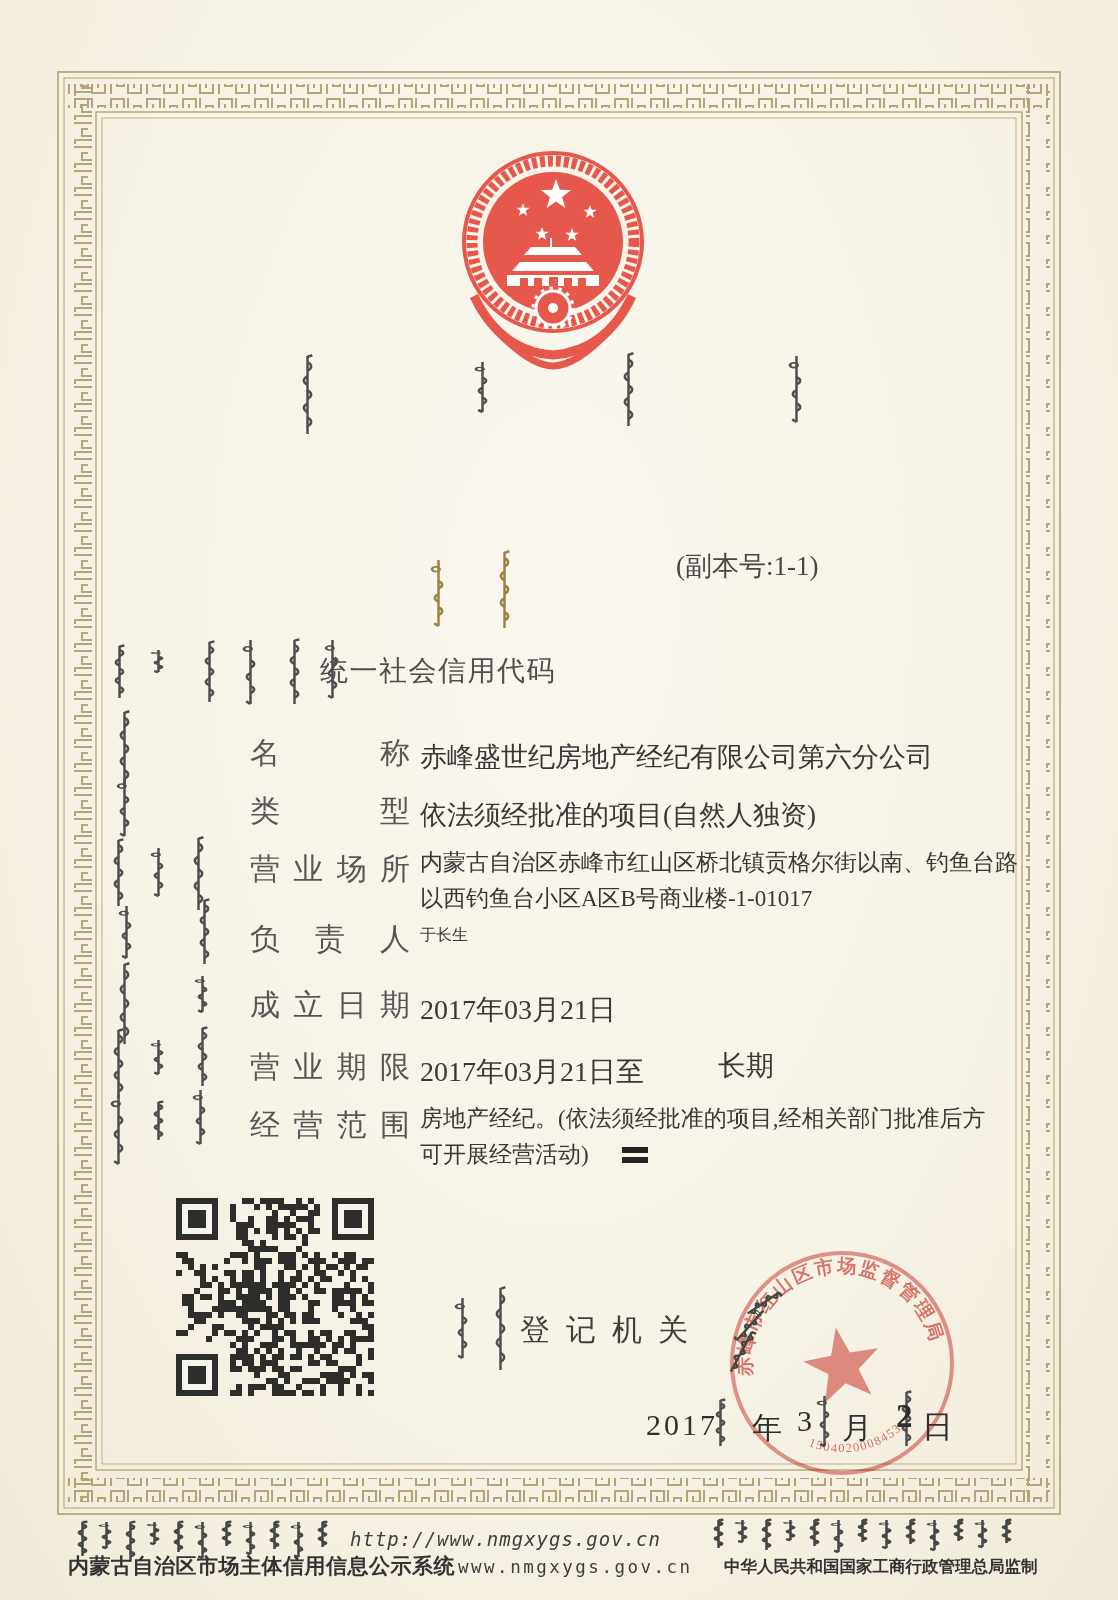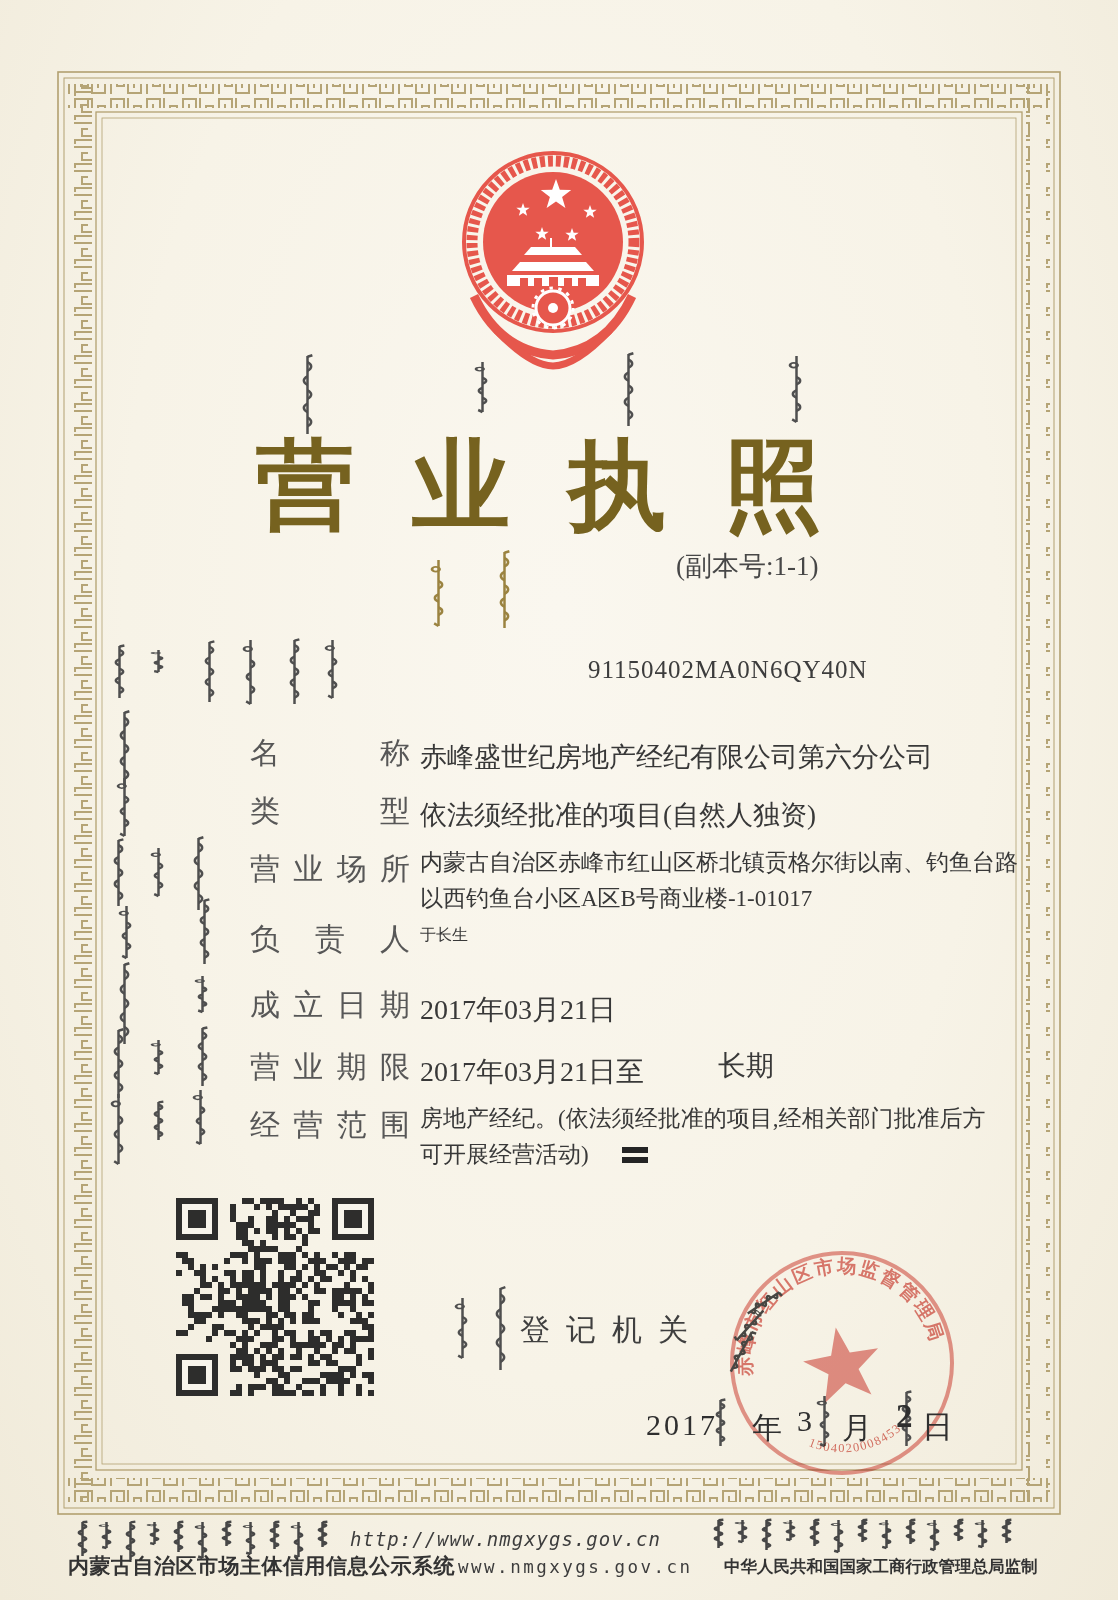--- a/index.html
+++ b/index.html
@@ -101,24 +101,23 @@
       <rect x="104" y="128" width="8" height="8"></rect>
       <rect x="118" y="128" width="8" height="8"></rect>
     </g>
     <circle cx="93" cy="158" r="20" fill="none" stroke="#fff" stroke-width="3" stroke-dasharray="3.5 5.5"></circle>
     <circle cx="93" cy="158" r="17" fill="#e6574c" stroke="#fff" stroke-width="3"></circle>
     <circle cx="93" cy="158" r="5" fill="#fff"></circle>
     <path d="M14 146 Q40 201 93 205 Q146 201 172 146" fill="none" stroke="#e6574c" stroke-width="9"></path>
     <path d="M36 180 Q70 216 93 216 Q116 216 150 180" fill="none" stroke="#e6574c" stroke-width="7"></path>
   </svg>
 
-  <div class="abs title sans">营业执照</div>
   <div class="abs serial">(副本号:1-1)</div>
 
-  <div class="abs ccv">91150402MA0N6QY40N</div>
+  <div class="abs ccl">统一社会信用代码</div>
 
   <div>
     <span class="abs flabel" style="top:736px">名称</span>
     <span class="abs fval" style="top:740px">赤峰盛世纪房地产经纪有限公司第六分公司</span>
   </div>
   <div>
     <span class="abs flabel" style="top:794px">类型</span>
     <span class="abs fval" style="top:798px">依法须经批准的项目(自然人独资)</span>
   </div>
   <div>

